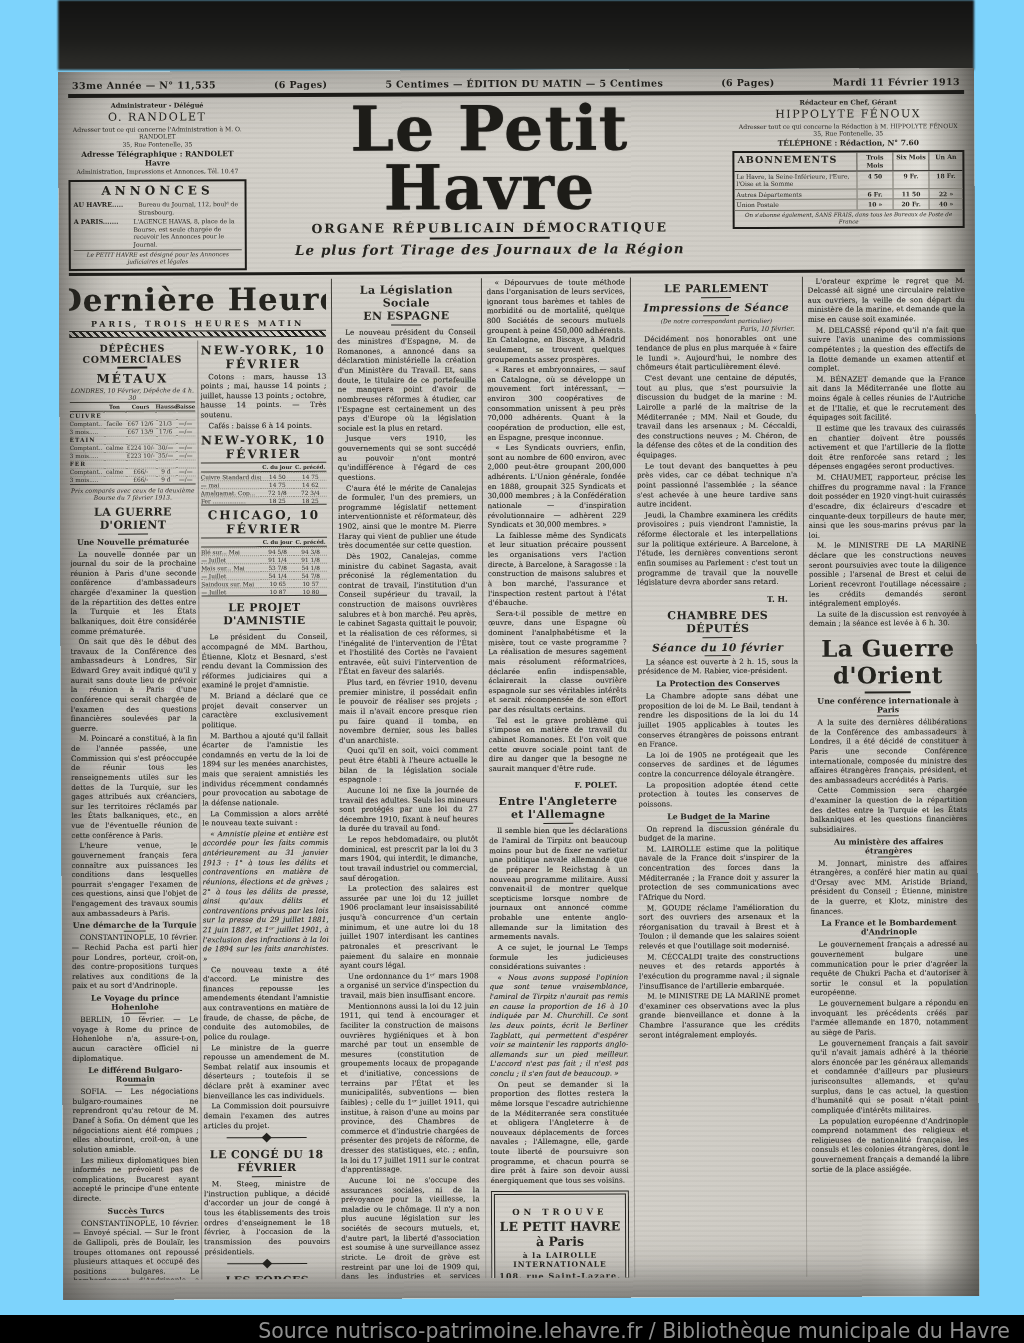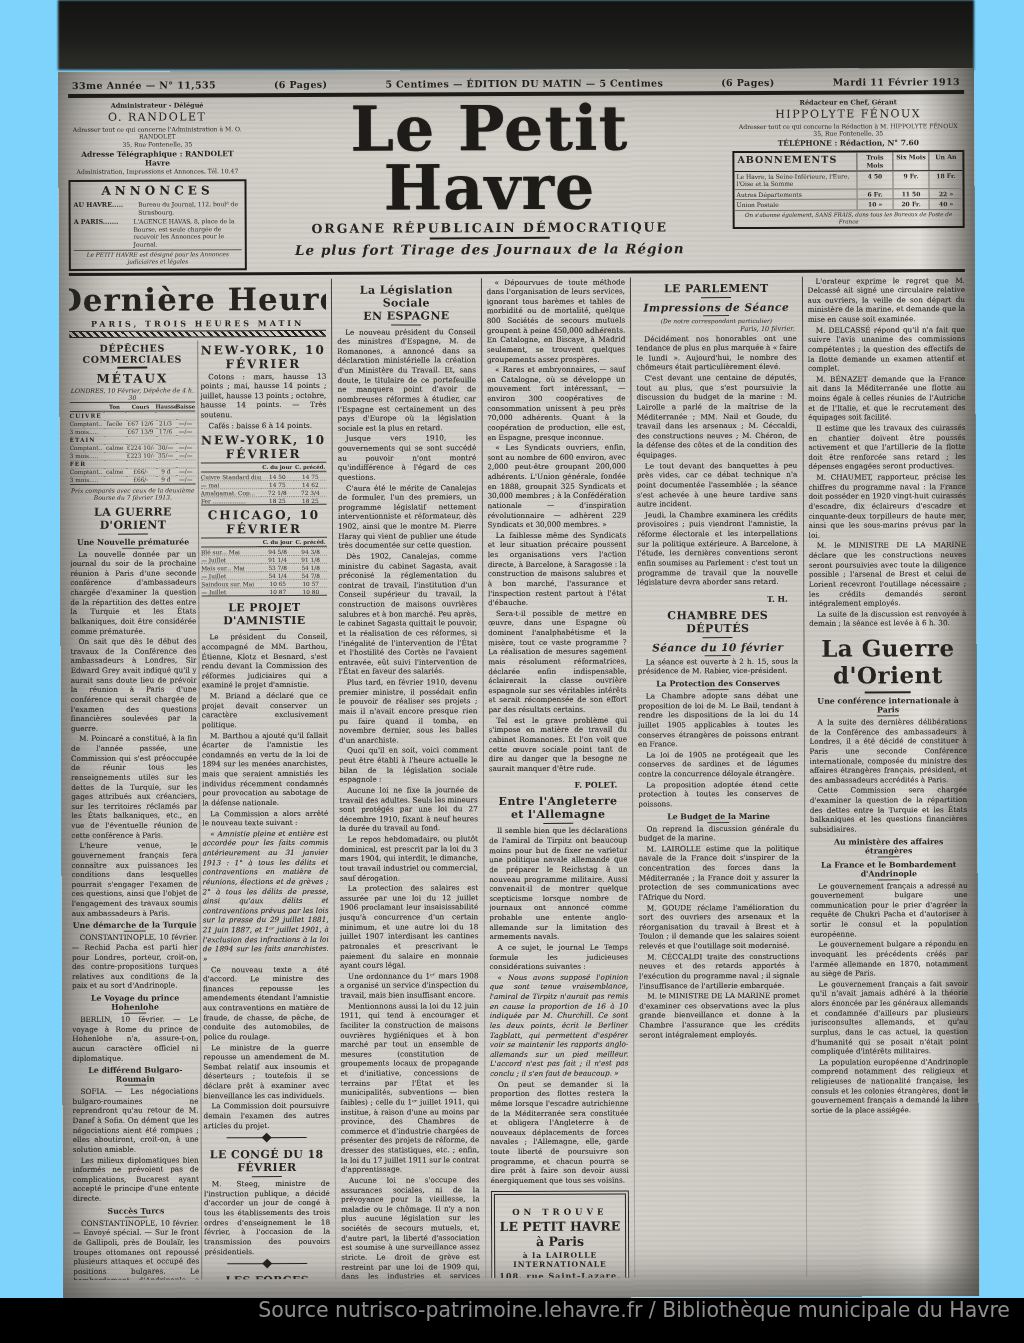--- a/index.html
+++ b/index.html
@@ -100,22 +100,22 @@
   .mt-row.grp span{font-weight:bold;letter-spacing:1px;}
   
   .ot-box{border:1px solid #23221e;box-shadow:0 0 0 2px #cfccc5,0 0 0 3px #23221e;
     margin:8px 3px 4px;padding:12px 2px;text-align:center;}
   .ot1{font-weight:bold;font-size:8.5px;letter-spacing:4px;}
   .ot2{font-weight:bold;font-size:12.5px;margin:2px 0;}
   .ot3{font-weight:bold;font-size:7.5px;letter-spacing:1px;}
   .ot4{font-weight:bold;font-size:8px;letter-spacing:1px;margin-top:2px;}
   .ot5{font-size:6px;font-style:italic;margin-top:1px;}
   
-  .caption-bar{position:absolute;left:0;right:0;bottom:0;height:45px;background:#000;
-    display:flex;align-items:flex-start;justify-content:flex-end;padding-right:14px;}
+  .caption-bar{position:absolute;left:0;right:0;bottom:0;height:28px;background:#000;
+    display:flex;align-items:flex-end;justify-content:flex-end;padding-right:14px;}
   .caption-bar span{color:#8f8f8f;font-size:20.5px;font-family:"DejaVu Sans","Liberation Sans",sans-serif;}
 </style>
 </head>
 <body>
 
 <div class="stage">
   <div class="ghost-band"></div>
 
   <div class="page tilt">
 
@@ -459,21 +459,21 @@
       <div class="vr"></div>
 
       <div class="col colD">
         <div>
             <div class="blk t-hl">LE PARLEMENT</div>
             <div class="blk t-subi">Impressions de Séance</div>
             <div class="blk t-corr">(De notre correspondant particulier)</div>
             <div class="blk t-date">Paris, 10 février.</div>
             <div class="blk t-para">Décidément nos honorables ont une tendance de plus en plus marquée à « faire le lundi ». Aujourd'hui, le nombre des chômeurs était particulièrement élevé.</div>
             <div class="blk t-para">C'est devant une centaine de députés, tout au plus, que s'est poursuivie la discussion du budget de la marine : M. Lairolle a parlé de la maîtrise de la Méditerranée ; MM. Nail et Goude, du travail dans les arsenaux ; M. Céccaldi, des constructions neuves ; M. Chéron, de la défense des côtes et de la condition des équipages.</div>
-            <div class="blk t-para">Le tout devant des banquettes à peu près vides, car ce débat technique n'a point documentée l'assemblée ; la séance s'est achevée à une heure tardive sans autre incident.</div>
+            <div class="blk t-para">Le tout devant des banquettes à peu près vides, car ce débat technique n'a point passionné l'assemblée ; la séance s'est achevée à une heure tardive sans autre incident.</div>
             <div class="blk t-para">Jeudi, la Chambre examinera les crédits provisoires ; puis viendront l'amnistie, la réforme électorale et les interpellations sur la politique extérieure. A Barcelone, à l'étude, les dernières conventions seront enfin soumises au Parlement : c'est tout un programme de travail que la nouvelle législature devra aborder sans retard.</div>
             <div class="blk t-sig">T. H.</div>
             <div class="blk t-hl">CHAMBRE DES DÉPUTÉS</div>
             <div class="blk t-subi">Séance du 10 février</div>
             <div class="blk t-para">La séance est ouverte à 2 h. 15, sous la présidence de M. Rabier, vice-président.</div>
             <div class="blk t-sub">La Protection des Conserves</div>
             <div class="blk t-para">La Chambre adopte sans débat une proposition de loi de M. Le Bail, tendant à rendre les dispositions de la loi du 14 juillet 1905 applicables à toutes les conserves étrangères de poissons entrant en France.</div>
             <div class="blk t-para">La loi de 1905 ne protégeait que les conserves de sardines et de légumes contre la concurrence déloyale étrangère.</div>
             <div class="blk t-para">La proposition adoptée étend cette protection à toutes les conserves de poissons.</div>
             <div class="blk t-sub">Le Budget de la Marine</div>
@@ -494,20 +494,21 @@
             <div class="blk t-para">M. BÉNAZET demande que la France ait dans la Méditerranée une flotte au moins égale à celles réunies de l'Autriche et de l'Italie, et que le recrutement des équipages soit facilité.</div>
             <div class="blk t-para">Il estime que les travaux des cuirassés en chantier doivent être poussés activement et que l'artillerie de la flotte doit être renforcée sans retard ; les dépenses engagées seront productives.</div>
             <div class="blk t-para">M. CHAUMET, rapporteur, précise les chiffres du programme naval : la France doit posséder en 1920 vingt-huit cuirassés d'escadre, dix éclaireurs d'escadre et cinquante-deux torpilleurs de haute mer, ainsi que les sous-marins prévus par la loi.</div>
             <div class="blk t-para">M. le MINISTRE DE LA MARINE déclare que les constructions neuves seront poursuivies avec toute la diligence possible ; l'arsenal de Brest et celui de Lorient recevront l'outillage nécessaire ; les crédits demandés seront intégralement employés.</div>
             <div class="blk t-para">La suite de la discussion est renvoyée à demain ; la séance est levée à 6 h. 30.</div>
             <div class="blk t-display">La Guerre d'Orient</div>
             <div class="blk t-sub">Une conférence internationale à Paris</div>
             <div class="blk t-para">A la suite des dernières délibérations de la Conférence des ambassadeurs à Londres, il a été décidé de constituer à Paris une seconde Conférence internationale, composée du ministre des affaires étrangères français, président, et des ambassadeurs accrédités à Paris.</div>
             <div class="blk t-para">Cette Commission sera chargée d'examiner la question de la répartition des dettes entre la Turquie et les États balkaniques et les questions financières subsidiaires.</div>
             <div class="blk t-sub">Au ministère des affaires étrangères</div>
+            <div class="blk t-para">M. Jonnart, ministre des affaires étrangères, a conféré hier matin au quai d'Orsay avec MM. Aristide Briand, président du Conseil ; Étienne, ministre de la guerre, et Klotz, ministre des finances.</div>
             <div class="blk t-sub">La France et le Bombardement d'Andrinople</div>
             <div class="blk t-para">Le gouvernement français a adressé au gouvernement bulgare une communication pour le prier d'agréer la requête de Chukri Pacha et d'autoriser à sortir le consul et la population européenne.</div>
             <div class="blk t-para">Le gouvernement bulgare a répondu en invoquant les précédents créés par l'armée allemande en 1870, notamment au siège de Paris.</div>
             <div class="blk t-para">Le gouvernement français a fait savoir qu'il n'avait jamais adhéré à la théorie alors énoncée par les généraux allemands et condamnée d'ailleurs par plusieurs jurisconsultes allemands, et qu'au surplus, dans le cas actuel, la question d'humanité qui se posait n'était point compliquée d'intérêts militaires.</div>
             <div class="blk t-para">La population européenne d'Andrinople comprend notamment des religieux et religieuses de nationalité française, les consuls et les colonies étrangères, dont le gouvernement français a demandé la libre sortie de la place assiégée.</div>
           </div>
       </div>
 
     </div>
   </div>

